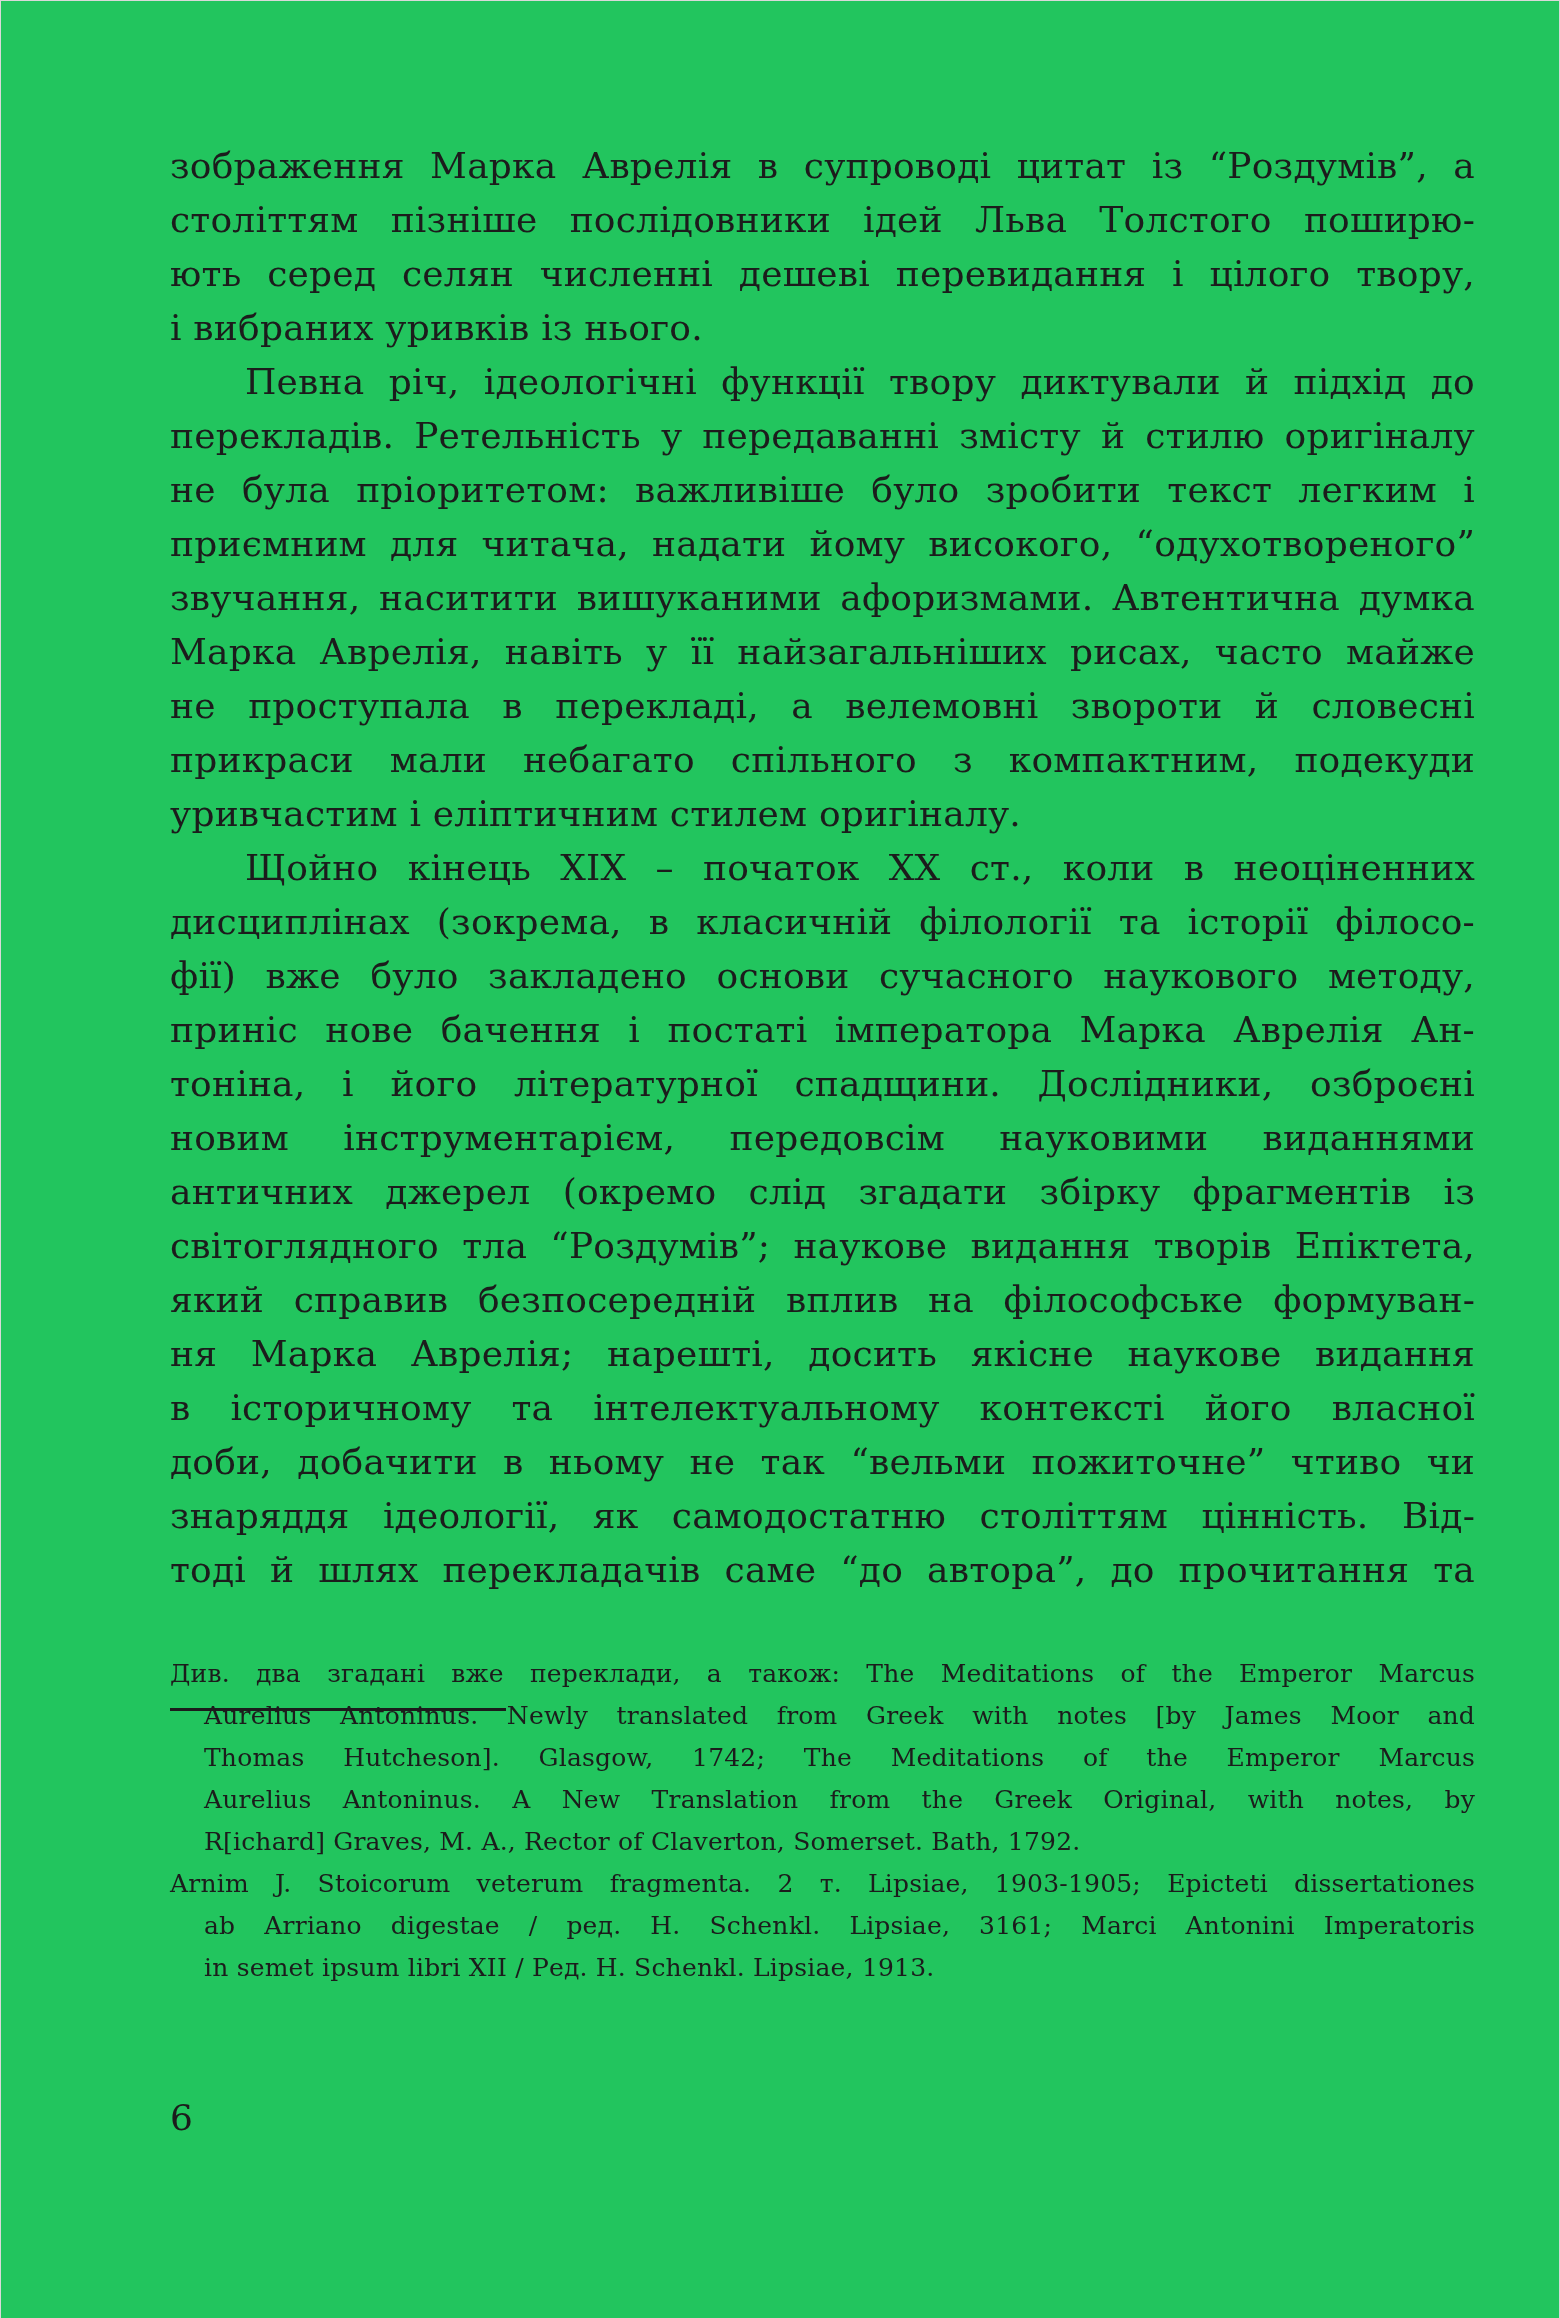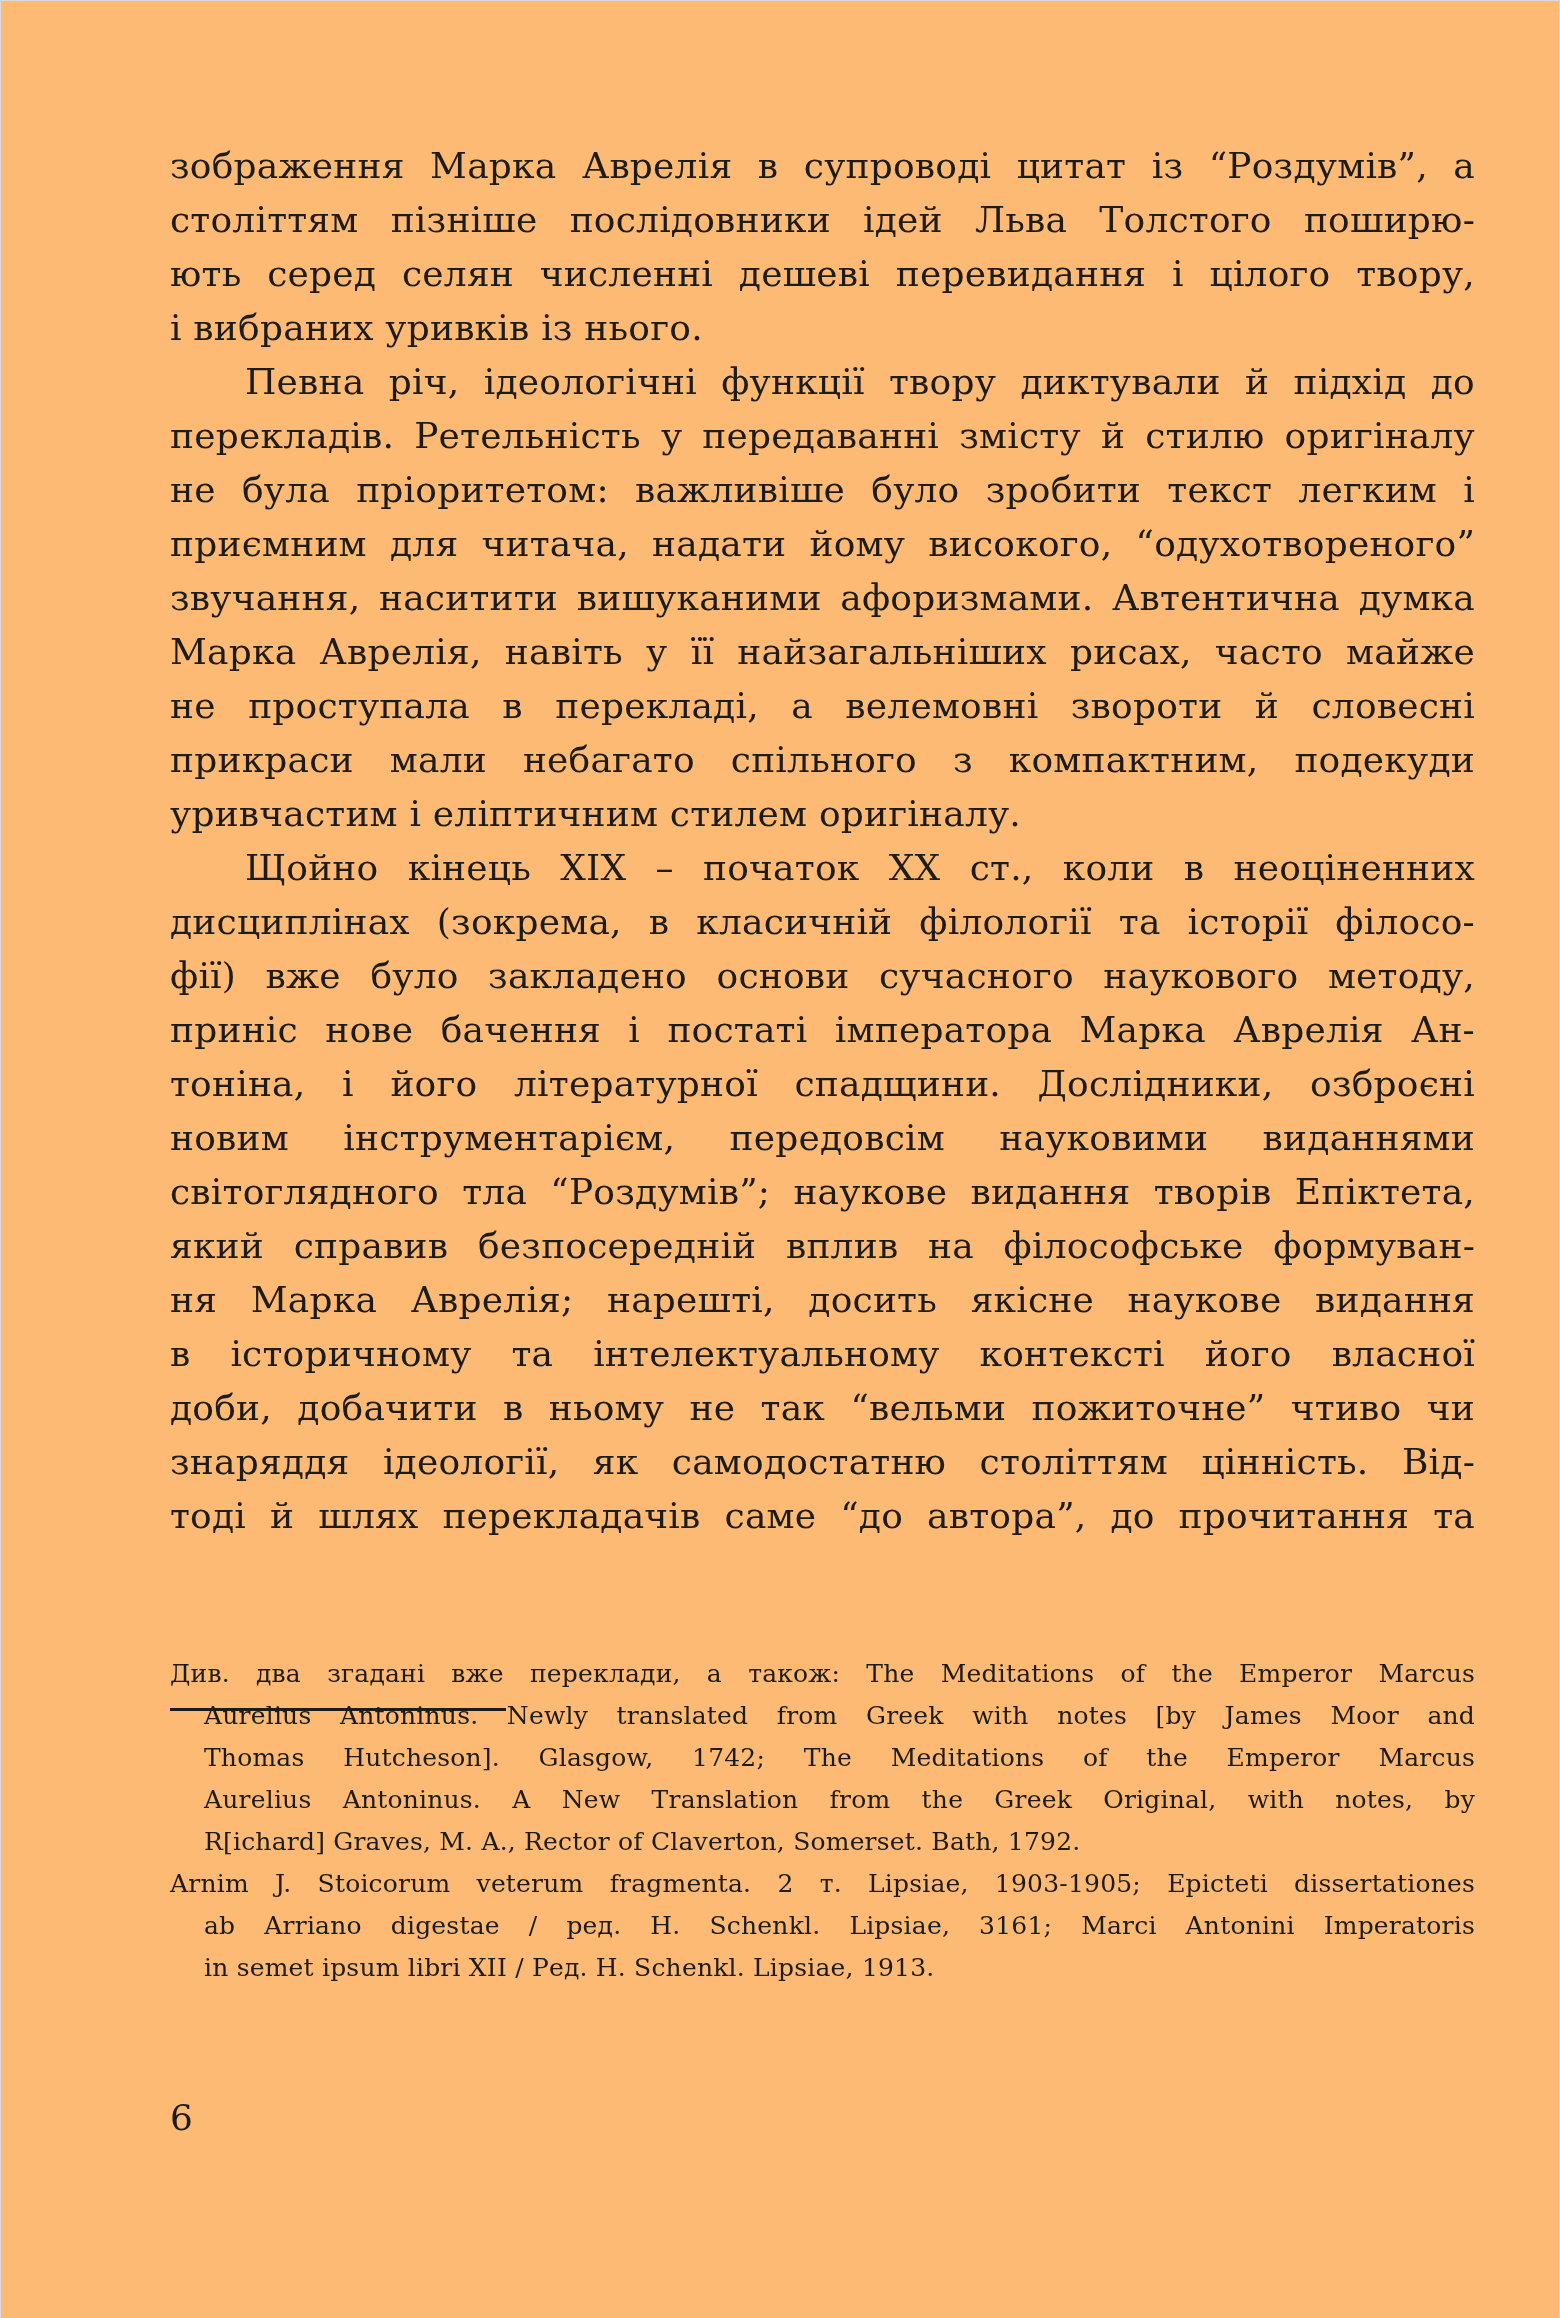--- a/index.html
+++ b/index.html
@@ -7,21 +7,21 @@
   body {
     background: #ffffff;
     color: #1c1c1c;
     font-family: "DejaVu Serif", "Liberation Serif", serif;
     position: relative;
     overflow: hidden;
   }
   .page {
     position: absolute;
     inset: 0;
-    background: #fdba74;
+    background: #22c55e;
     border: 0.8px solid #d9d9d9;
   }
   .main-text {
     position: absolute;
     left: 169px;
     top: 138px;
     width: 1305px;
   }
   .block { width: 100%; }
   .line {
@@ -87,20 +87,21 @@
         <div class="line">прикраси мали небагато спільного з компактним, подекуди</div>
         <div class="line last">уривчастим і еліптичним стилем оригіналу.</div>
       </div>
       <div class="block">
         <div class="line indent">Щойно кінець XIX – початок XX ст., коли в неоціненних</div>
         <div class="line">дисциплінах (зокрема, в класичній філології та історії філосо-</div>
         <div class="line">фії) вже було закладено основи сучасного наукового методу,</div>
         <div class="line">приніс нове бачення і постаті імператора Марка Аврелія Ан-</div>
         <div class="line">тоніна, і його літературної спадщини. Дослідники, озброєні</div>
         <div class="line">новим інструментарієм, передовсім науковими виданнями</div>
+        <div class="line">античних джерел (окремо слід згадати збірку фрагментів із</div>
         <div class="line">світоглядного тла “Роздумів”; наукове видання творів Епіктета,</div>
         <div class="line">який справив безпосередній вплив на філософське формуван-</div>
         <div class="line">ня Марка Аврелія; нарешті, досить якісне наукове видання</div>
         <div class="line">в історичному та інтелектуальному контексті його власної</div>
         <div class="line">доби, добачити в ньому не так “вельми пожиточне” чтиво чи</div>
         <div class="line">знаряддя ідеології, як самодостатню століттям цінність. Від-</div>
         <div class="line">тоді й шлях перекладачів саме “до автора”, до прочитання та</div>
       </div>
     </div>
 

